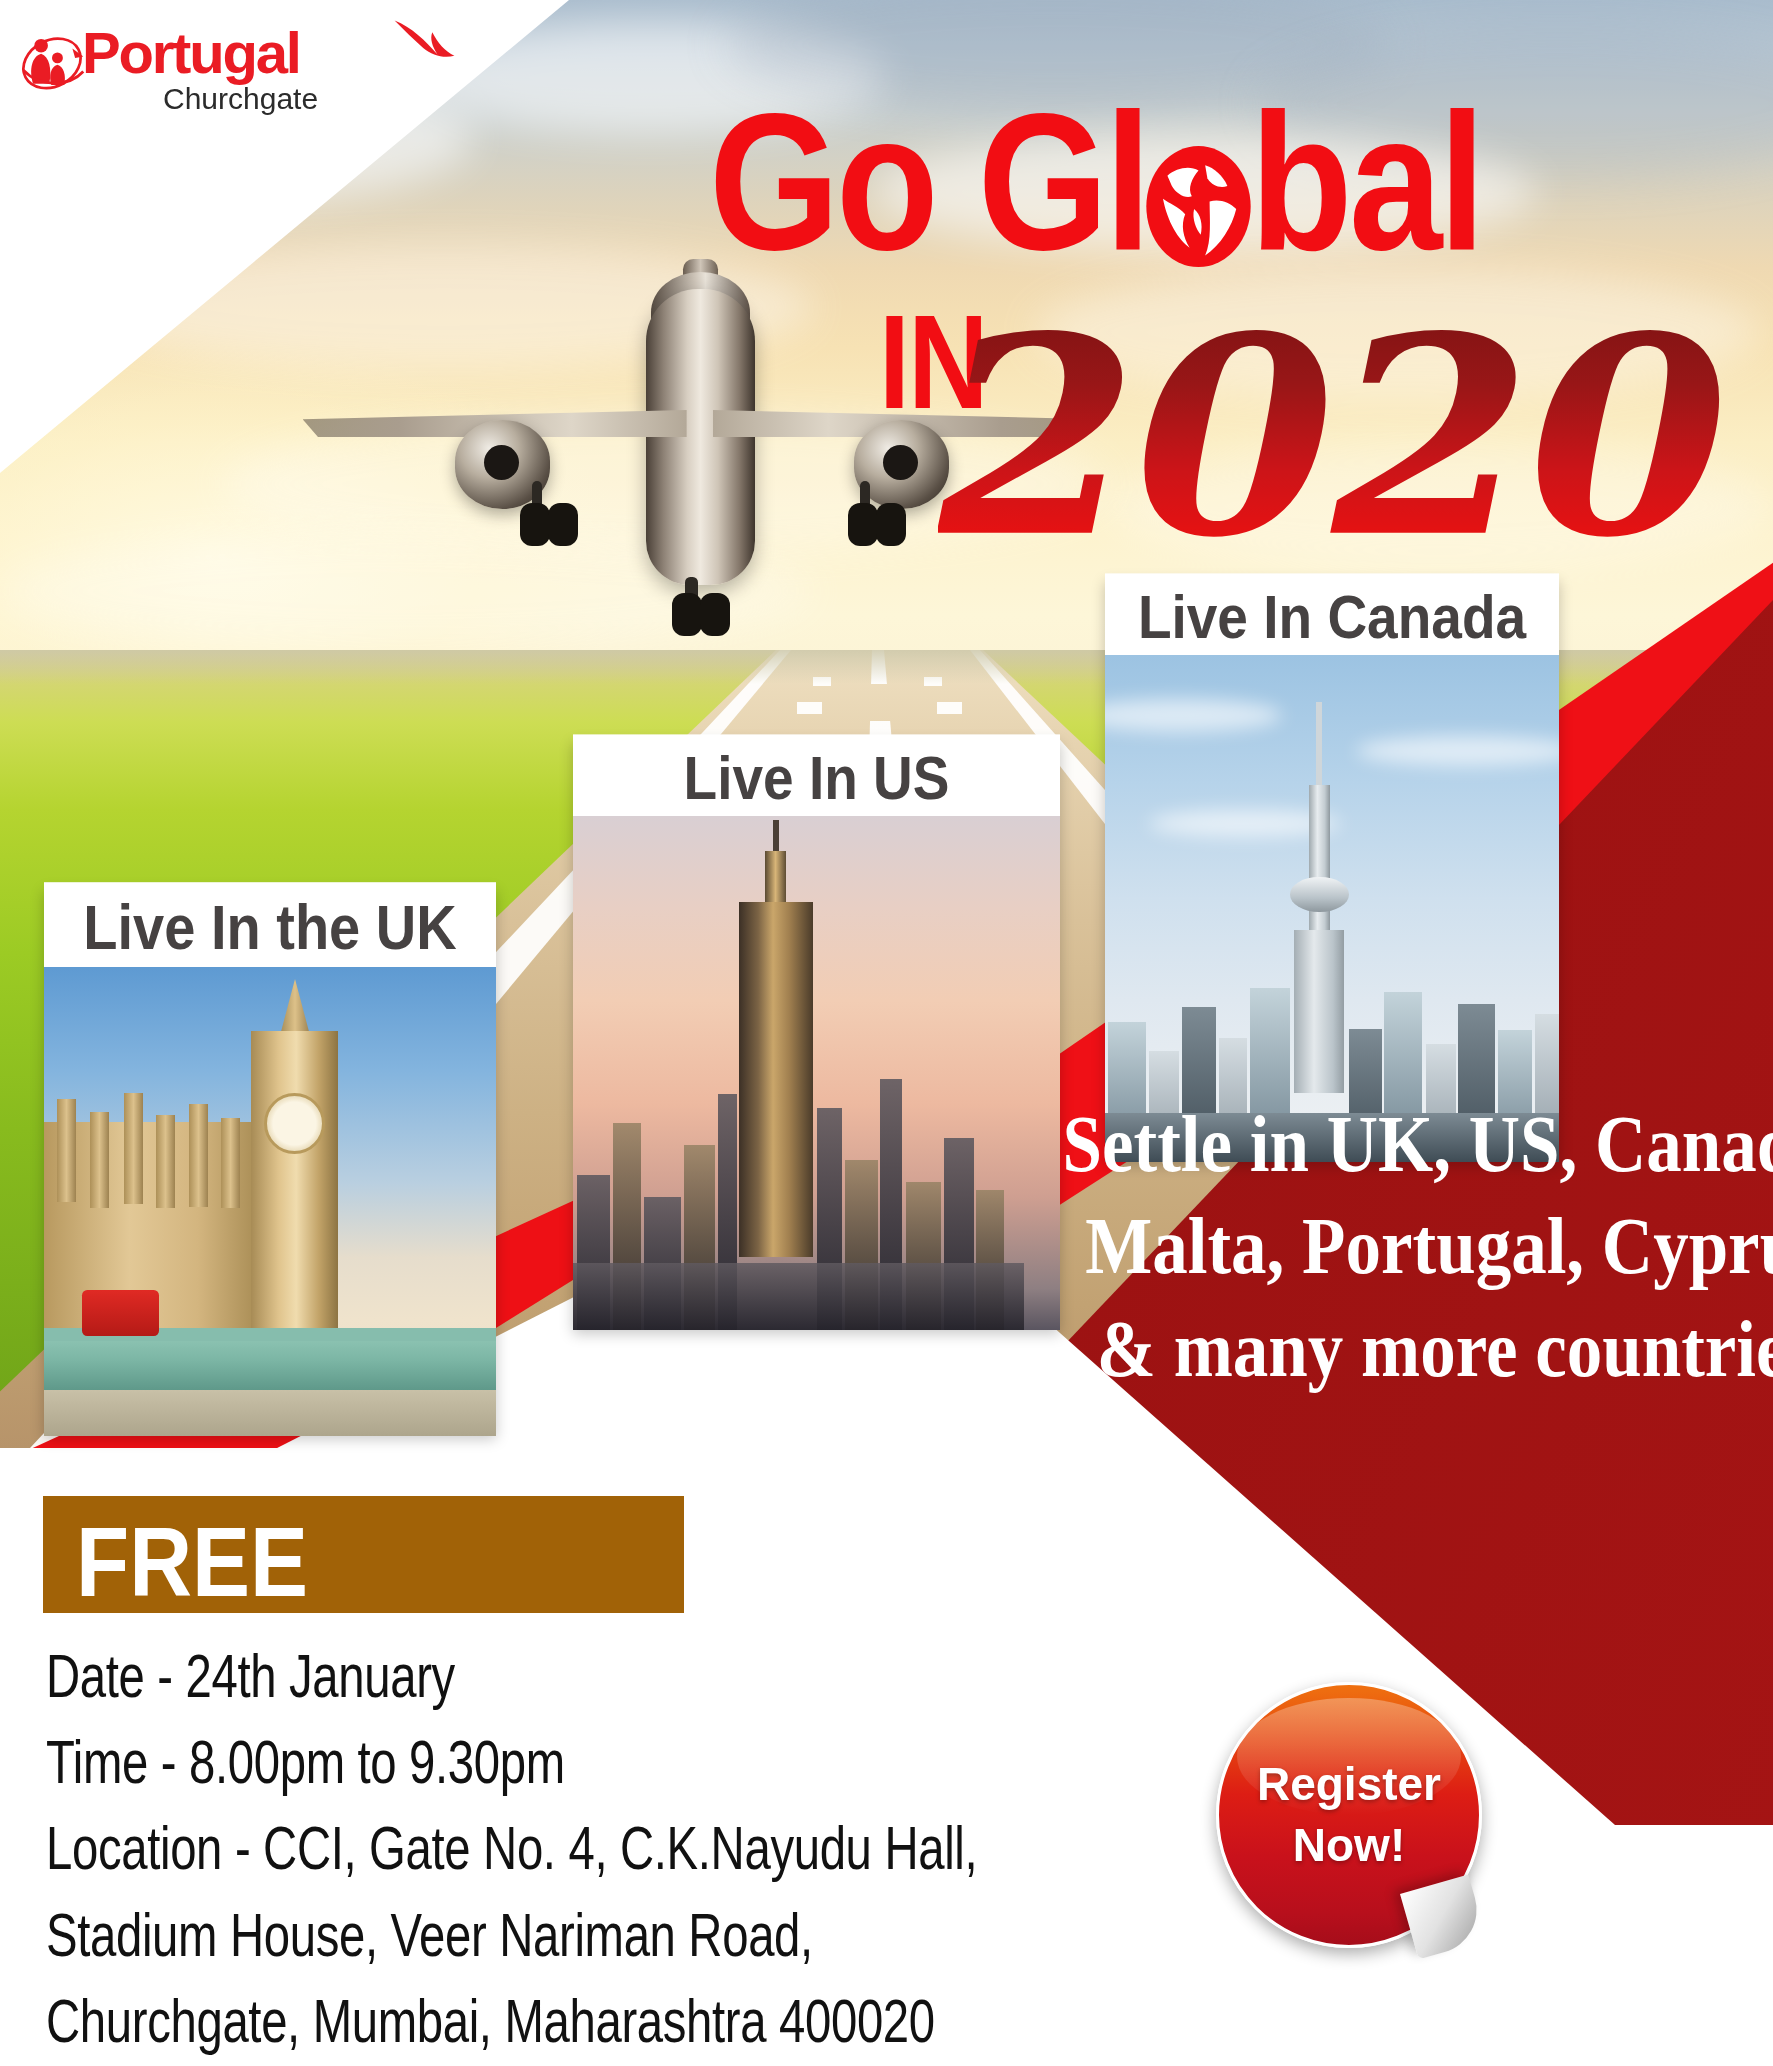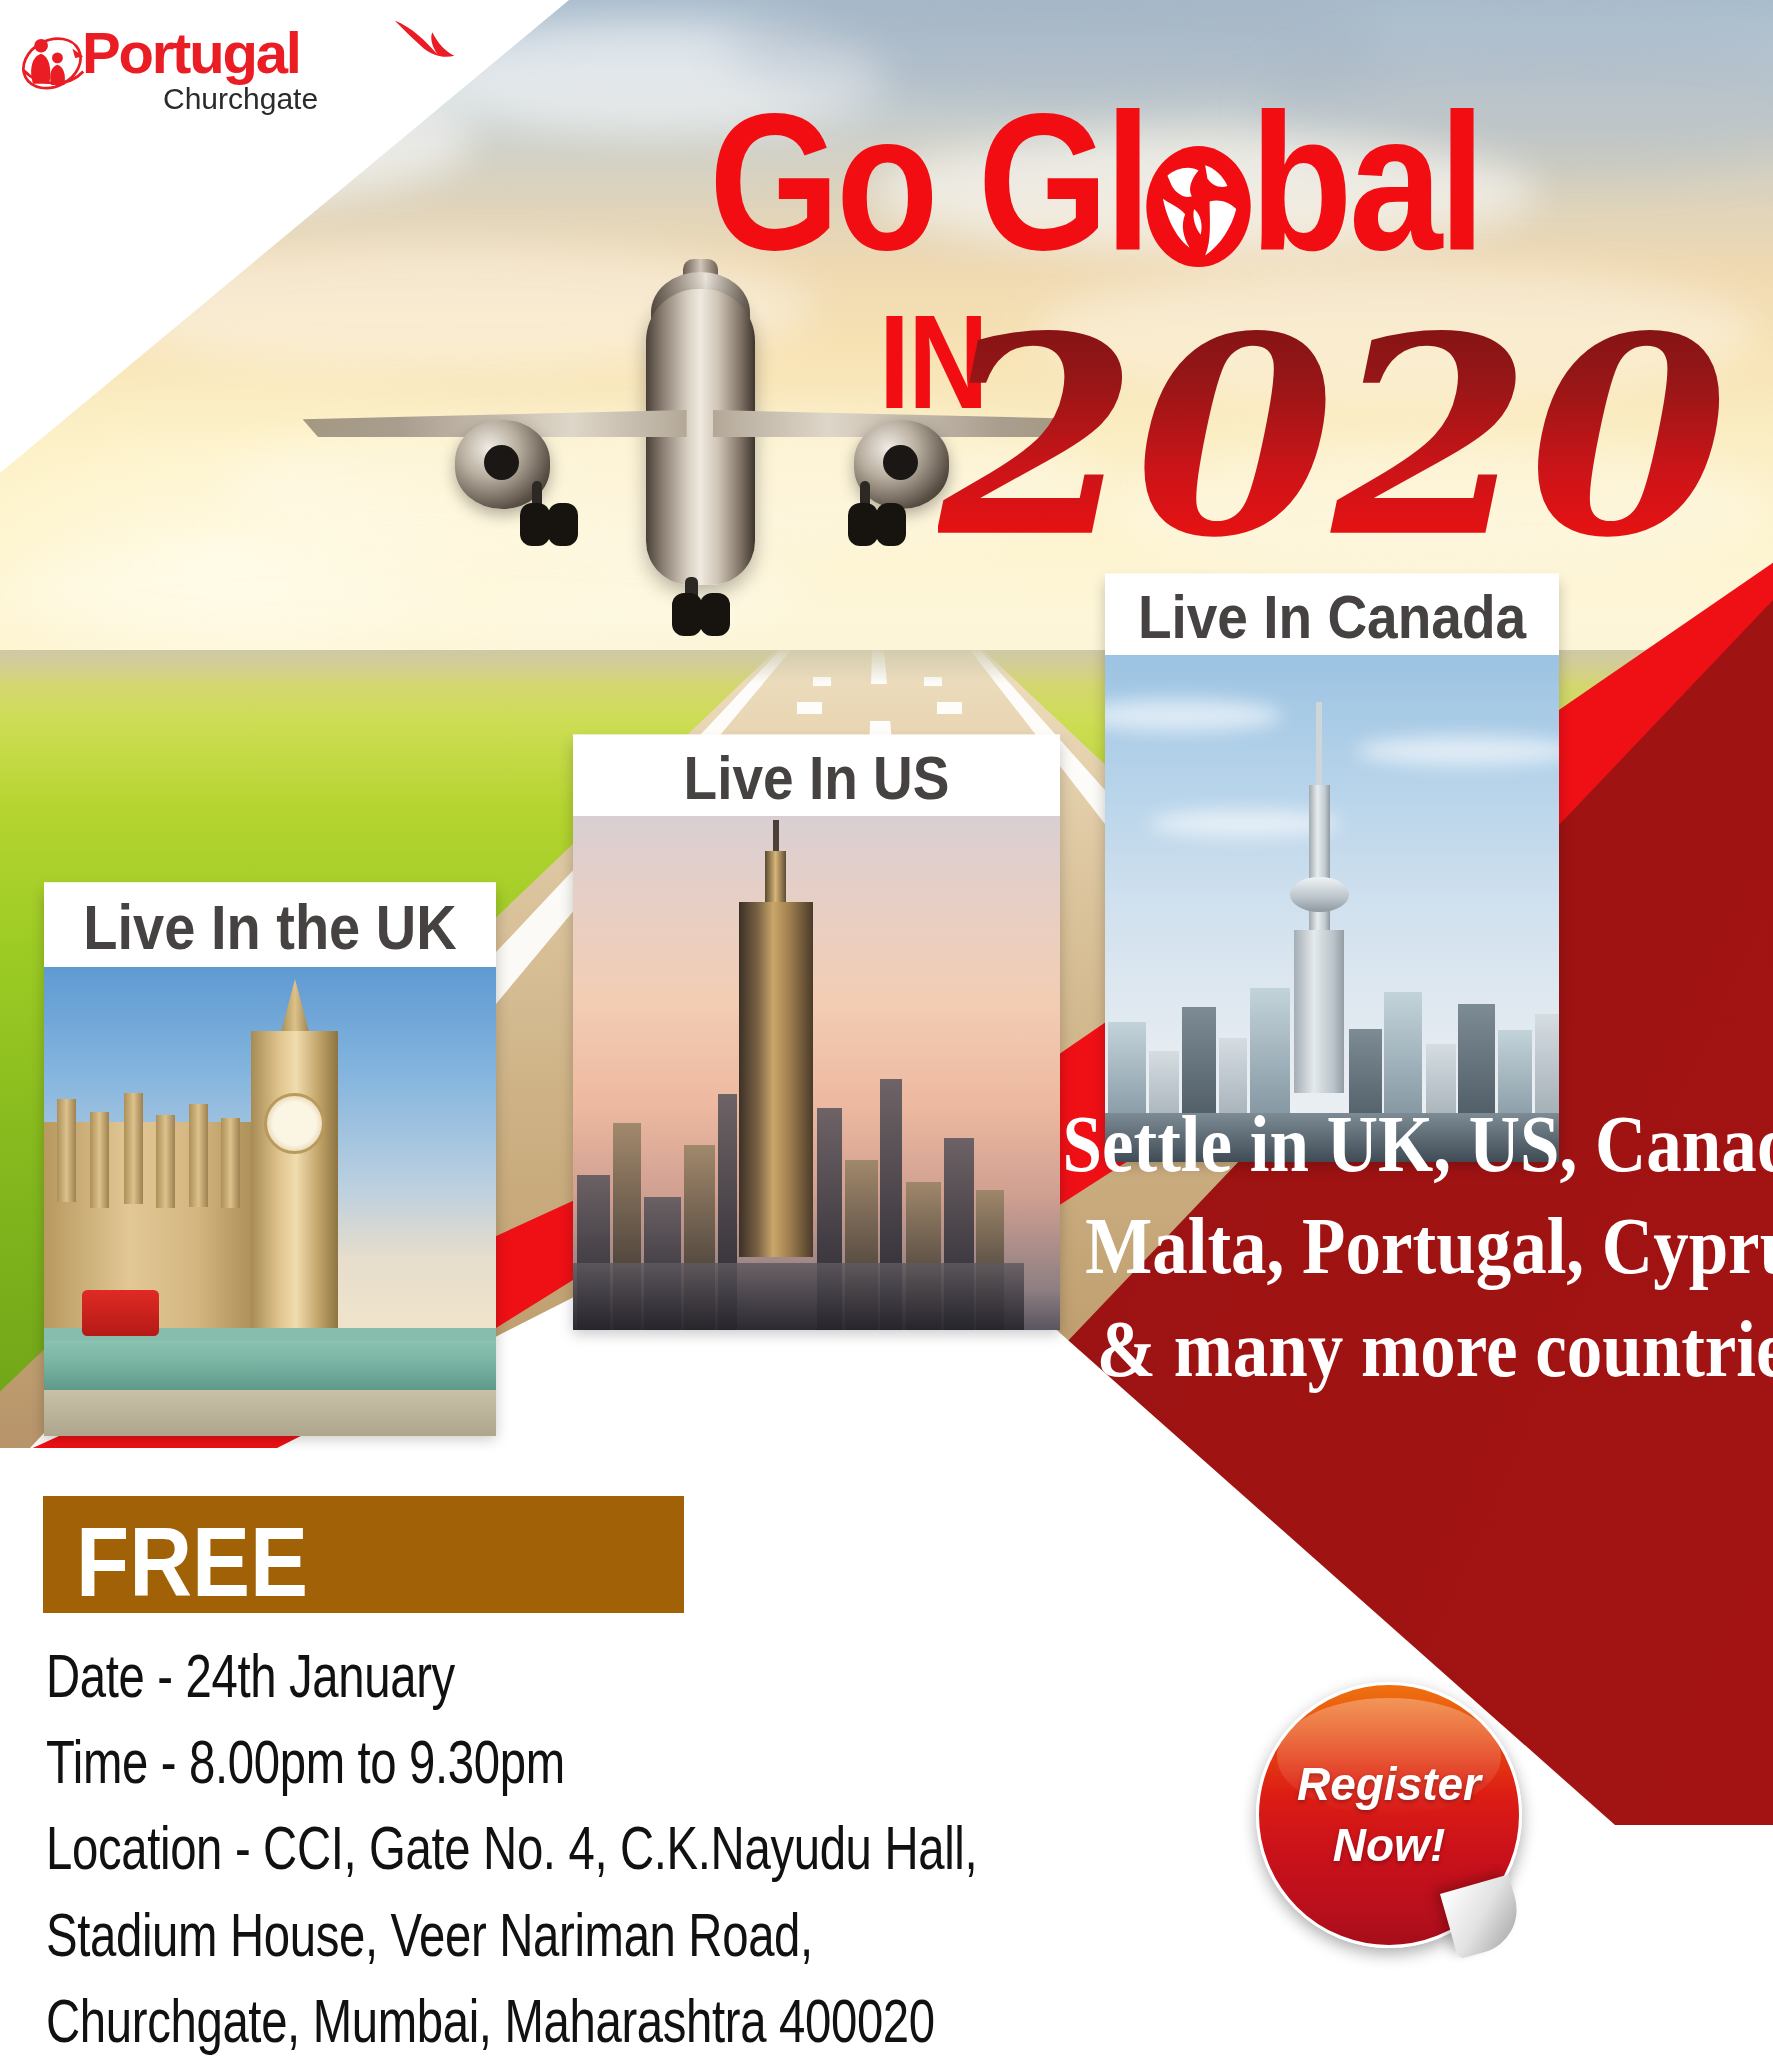--- a/index.html
+++ b/index.html
@@ -185,21 +185,21 @@
   .seminar-badge{position:absolute;left:43px;top:1496px;width:641px;height:117px;background:#a16207;}
   .seminar-badge span{position:absolute;left:33px;top:12px;
     font-family:"Liberation Sans",sans-serif;font-weight:bold;font-size:87px;line-height:93px;
     color:#fff;letter-spacing:0px;transform:scaleY(1.14);transform-origin:left top;}
 
   .details{position:absolute;left:46px;top:1633px;width:1212px;
     font-family:"Liberation Sans",sans-serif;font-size:55px;line-height:77px;color:#111;
     transform:scaleX(.86) scaleY(1.12);transform-origin:left top;letter-spacing:-0.4px;}
 
   
-  .register{position:absolute;left:1256px;top:1682px;width:266px;height:266px;font-style:italic;}
+  .register{position:absolute;left:1216px;top:1682px;width:266px;height:266px;}
   .register .disk{position:absolute;inset:0;border-radius:50%;
     background:linear-gradient(to bottom,#ef7110 0%,#e8510f 16%,#dd1d14 42%,#c9111b 66%,#b70f1c 88%,#a60d1a 100%);
     border:3.7px solid #ffffff;box-sizing:border-box;
     box-shadow:0 6px 16.3px rgba(0,0,0,.32);}
   .register .gloss{position:absolute;left:8%;top:6%;width:84%;height:44%;border-radius:50%;
     background:linear-gradient(to bottom,rgba(255,255,255,.30),rgba(255,255,255,0));}
   .register .label{position:absolute;inset:0;display:flex;flex-direction:column;
     align-items:center;justify-content:center;
     font-family:"Liberation Sans",sans-serif;font-weight:bold;color:#fff;
     font-size:46px;line-height:61px;text-shadow:0 2.2px 4.4px rgba(0,0,0,.3);}

